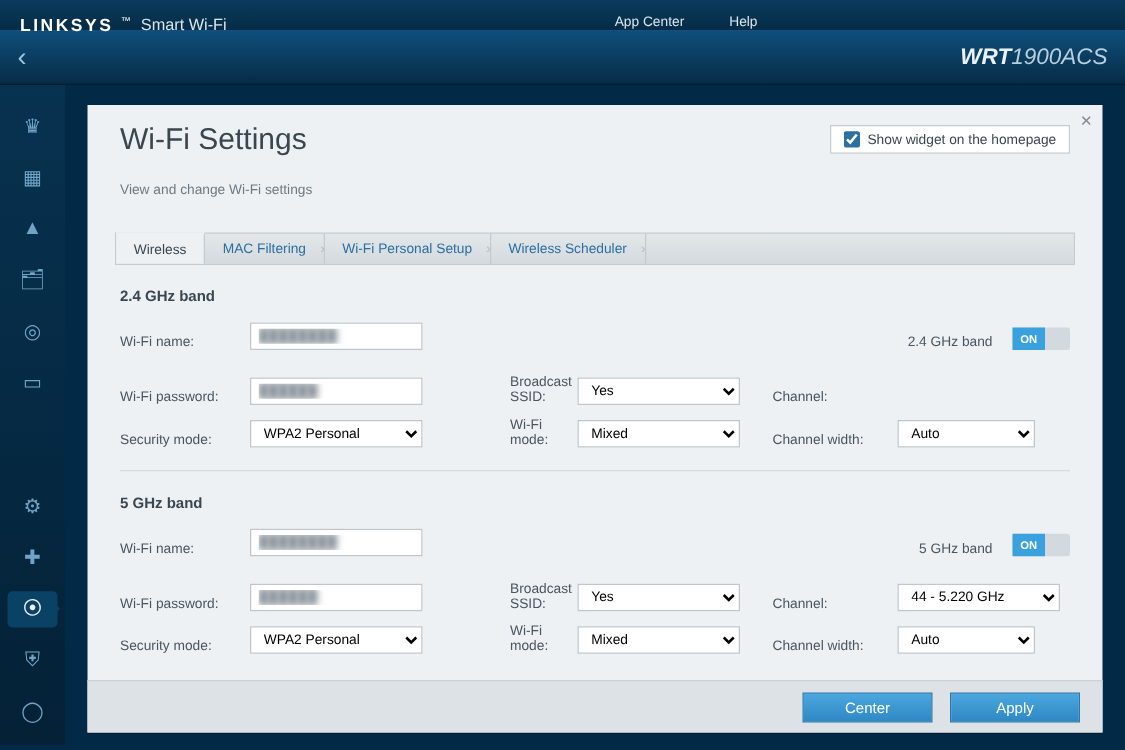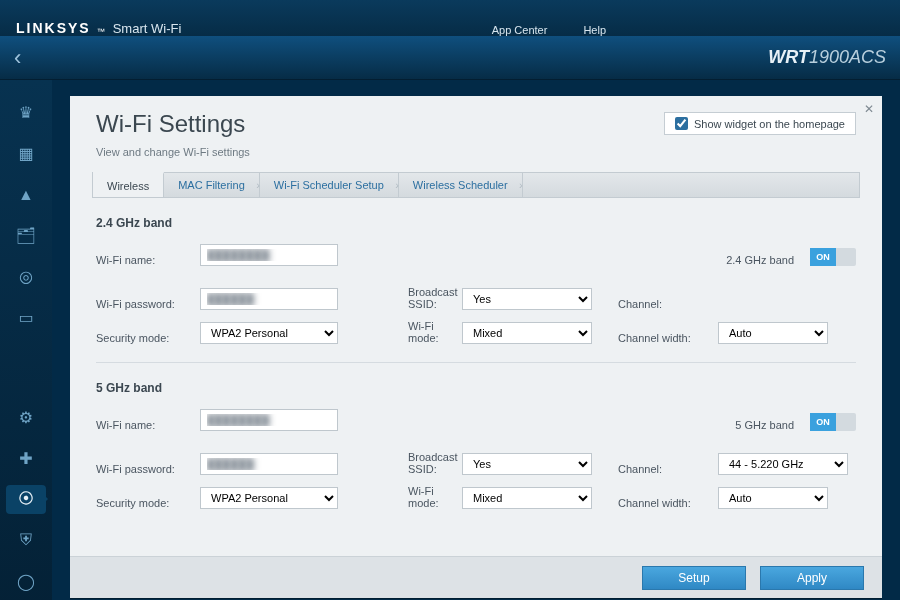--- a/index.html
+++ b/index.html
@@ -1,24 +1,24 @@
 <!DOCTYPE html>
 <html><head>
 <meta charset="utf-8">
 <style>
   * { box-sizing: border-box; margin: 0; padding: 0; font-family: Arial, Helvetica, sans-serif; }
   html, body { width: 900px; height: 600px; overflow: hidden; }
   body { background: #022a47; }
 
   
   .topbar {
-    height: 36px;
-    display: flex;
-    align-items: flex-end;
-    padding: 0 16px;
+    height: 24px;
+    display: flex;
+    align-items: flex-start;
+    padding: 12px 16px;
     background: linear-gradient(#0a3a5c, #062c46);
     color: #fff;
   }
   .brand-logo { font-weight: bold; letter-spacing: 2px; font-size: 14px; margin-right: 6px; }
   .brand-tm { font-size: 8px; vertical-align: top; margin-right: 8px; }
   .brand-sub { font-size: 13px; color: #d8e6ef; }
   .topbar .spacer { flex: 1; }
   .topbar .nav-link { font-size: 11px; color: #d8e6ef; margin: 0 18px; cursor: pointer; }
 
   
@@ -83,32 +83,32 @@
     position: absolute; top: 6px; right: 8px;
     color: #7f8a92; font-size: 12px; cursor: pointer;
   }
 
   .panel-head {
     padding: 14px 26px 4px 26px;
     display: flex;
     align-items: flex-start;
   }
   .panel-title { font-size: 24px; color: #3b4750; font-weight: normal; }
-  .panel-sub { font-size: 11px; color: #6e7a83; margin-top: 8px; }
+  .panel-sub { font-size: 11px; color: #6e7a83; margin-top: 20px; }
   .panel-head .spacer { flex: 1; }
   .widget-check {
     background: #fff; border: 1px solid #c5cdd3; padding: 4px 10px;
     font-size: 11px; color: #3b4750; display: flex; align-items: center; gap: 6px;
     margin-top: 2px;
   }
   .widget-check input { accent-color: #2c6fa0; }
 
   
   .tabstrip {
-    margin: 10px 22px 0 22px;
+    margin: 24px 22px 0 22px;
     height: 26px;
     background: linear-gradient(#e3e7ea, #d4dade);
     border: 1px solid #c3cbd1;
     display: flex;
     align-items: stretch;
     font-size: 11px;
   }
   .tab {
     padding: 0 14px;
     display: flex; align-items: center;
@@ -237,21 +237,21 @@
         <div class="spacer"></div>
         <label class="widget-check">
           <input type="checkbox" checked="" style="">
           <span>Show widget on the homepage</span>
         </label>
       </div>
 
       <div class="tabstrip">
         <div class="tab active">Wireless</div>
         <div class="tab">MAC Filtering</div>
-        <div class="tab">Wi-Fi Scheduler Setup</div>
+        <div class="tab">Wi-Fi Personal Setup</div>
         <div class="tab">Wireless Scheduler</div>
       </div>
 
       <div class="content">
 
         <div class="band-title">2.4 GHz band</div>
 
         <div class="row">
           <span class="lbl">Wi-Fi name:</span>
           <input class="txt" value="████████" style="">
@@ -310,18 +310,18 @@
           <span class="lbl">Security mode:</span>
           <select class="sel" style="width:138px"><option>WPA2 Personal</option></select>
           <span class="lbl2" style="margin-left:18px">Wi-Fi mode:</span>
           <select class="sel wide"><option>Mixed</option></select>
           <span class="lbl3" style="margin-left:18px">Channel width:</span>
           <select class="sel narrow"><option>Auto</option></select>
         </div>
       </div>
 
       <div class="footer">
-        <div class="btn">Setup</div>
+        <div class="btn">Center</div>
         <div class="btn">Apply</div>
       </div>
     </div>
   </div>
 </div>
 
 </body></html>

